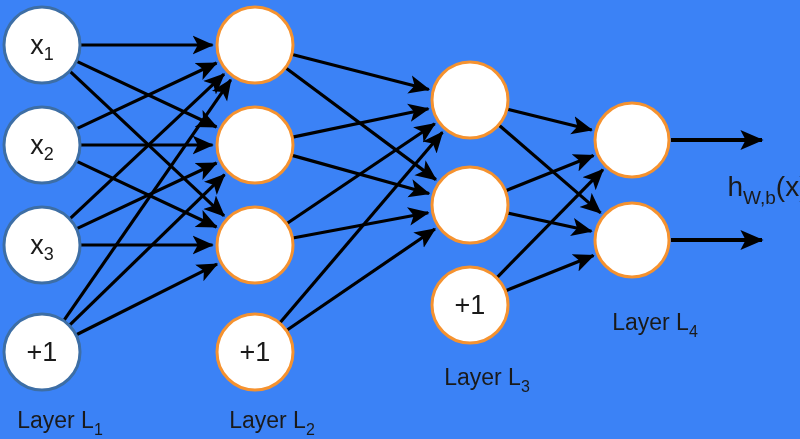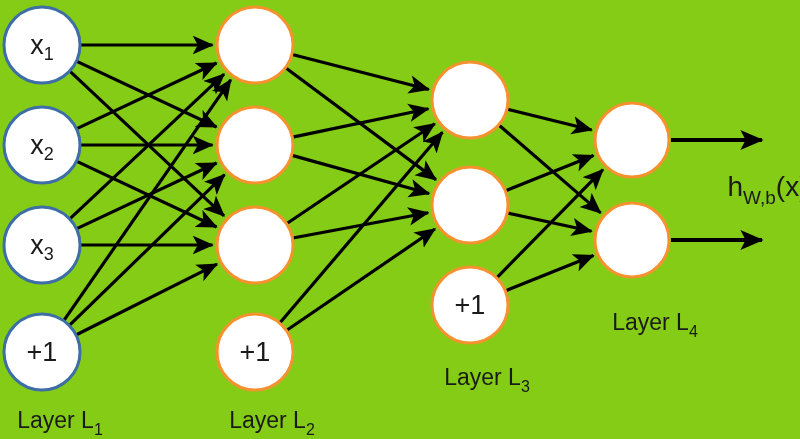--- a/index.html
+++ b/index.html
@@ -7,21 +7,21 @@
     padding: 0;
     background: #ffffff;
   }
   body {
     font-family: "Liberation Sans", sans-serif;
   }
   #diagram-root {
     position: relative;
     width: 800px;
     height: 439px;
-    background: #84cc16;
+    background: #3b82f6;
     overflow: hidden;
   }
   svg#nn-svg {
     position: absolute;
     top: 0;
     left: 0;
     width: 800px;
     height: 439px;
     display: block;
   }

